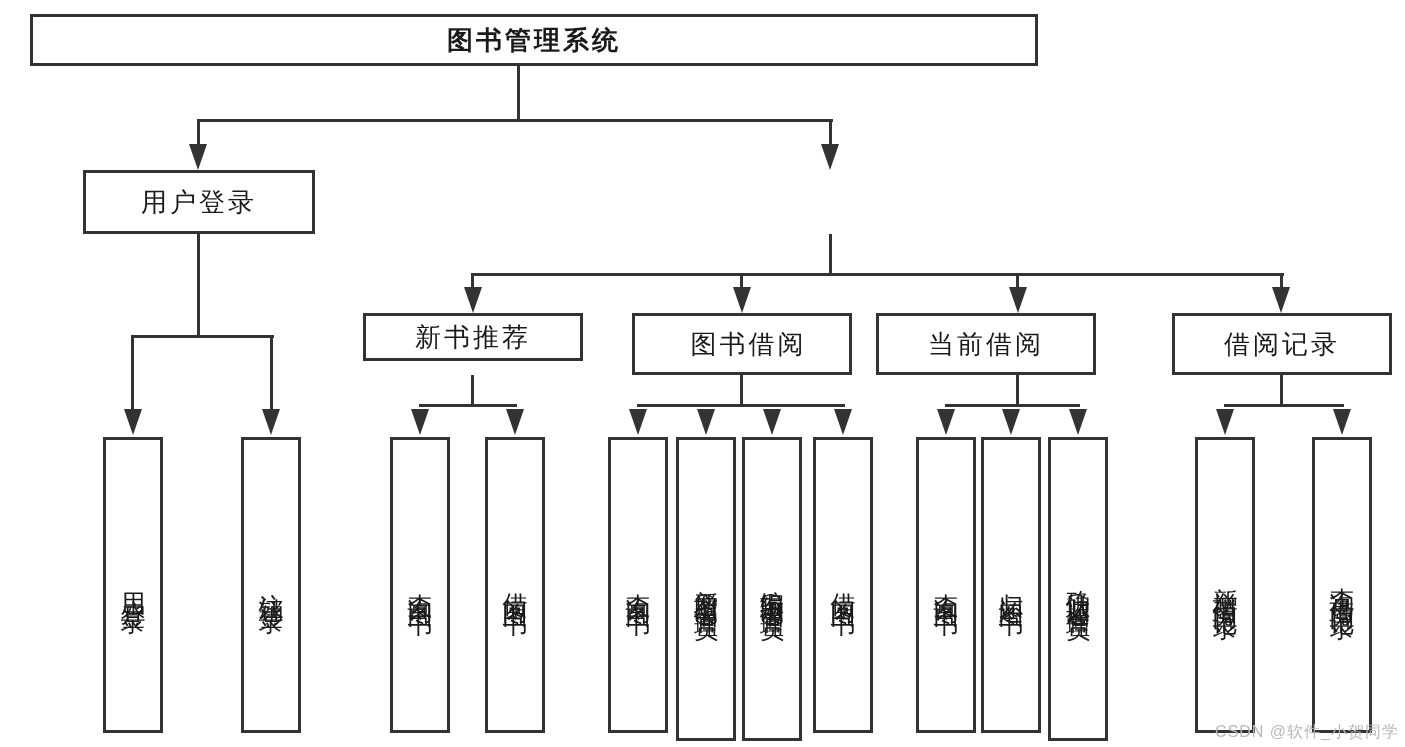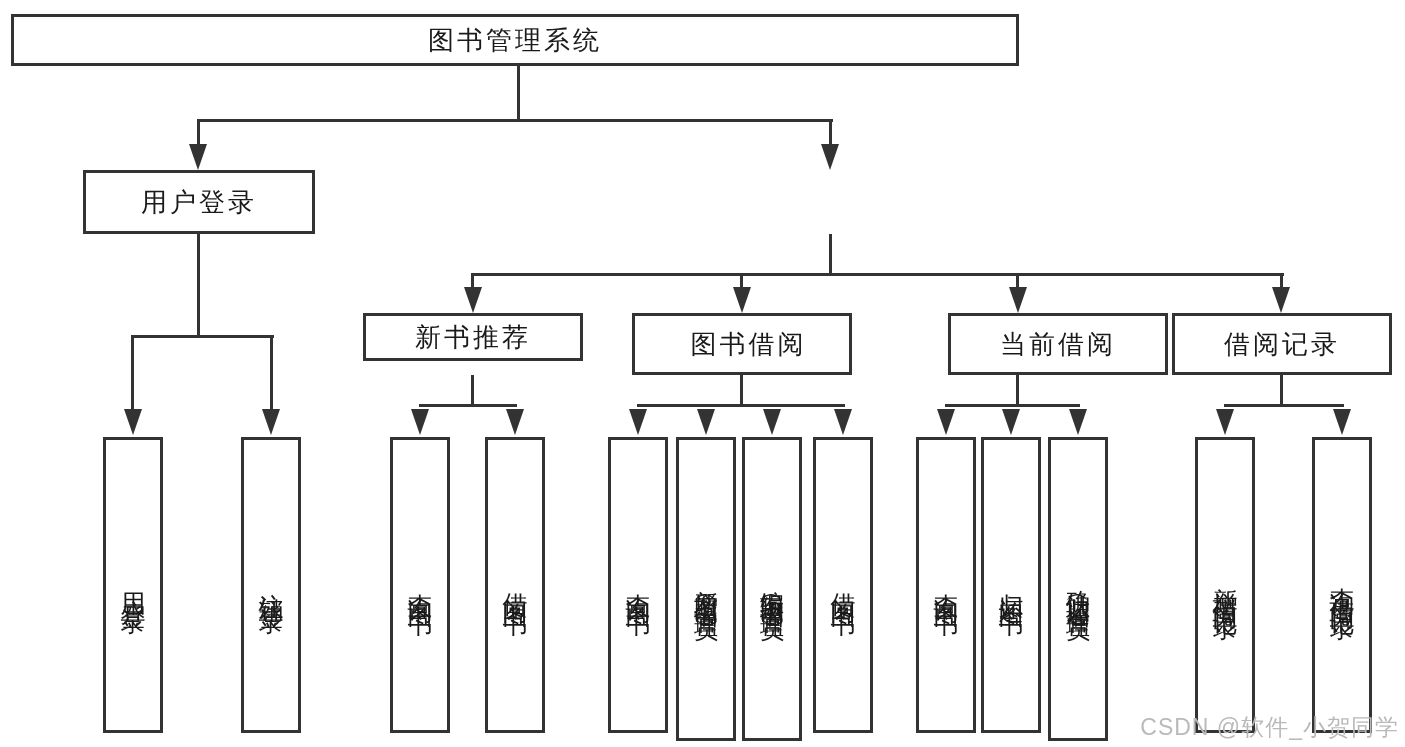--- a/index.html
+++ b/index.html
@@ -36,32 +36,32 @@
     position: absolute;
     width: 0; height: 0;
     border-left: 9px solid transparent;
     border-right: 9px solid transparent;
     border-top: 26px solid var(--line, #333);
   }
   .watermark {
     position: absolute;
     right: 6px;
     bottom: 4px;
-    font-size: 23px;
+    font-size: 16px;
     letter-spacing: 1px;
     color: var(--watermark, #b9b9b9);
     white-space: nowrap;
   }
 </style>
 </head>
 <body>
 
 <div class="canvas">
 
-  <div class="node hbox" style="left:11px; top:14px; width:1008px; height:52px;">图书管理系统</div>
+  <div class="node hbox" style="left:30px; top:14px; width:1008px; height:52px;font-weight:bold;">图书管理系统</div>
 
   <div class="vline" style="left:517px; top:66px; width:3px; height:56px;"></div>
   <div class="hline" style="left:197px; top:119px; width:636px; height:3px;"></div>
   <div class="vline" style="left:197px; top:119px; width:3px; height:27px;"></div>
   <div class="arrow" style="left:189px; top:144px;"></div>
   <div class="vline" style="left:829px; top:119px; width:3px; height:27px;"></div>
   <div class="arrow" style="left:821px; top:144px;"></div>
 
   <div class="node hbox" style="left:83px; top:170px; width:232px; height:64px;">用户登录</div>
 
@@ -78,21 +78,21 @@
   <div class="arrow" style="left:464px; top:287px;"></div>
   <div class="vline" style="left:740px; top:273px; width:3px; height:15px;"></div>
   <div class="arrow" style="left:733px; top:287px;"></div>
   <div class="vline" style="left:1016px; top:273px; width:3px; height:15px;"></div>
   <div class="arrow" style="left:1009px; top:287px;"></div>
   <div class="vline" style="left:1280px; top:273px; width:3px; height:15px;"></div>
   <div class="arrow" style="left:1272px; top:287px;"></div>
 
   <div class="node hbox" style="left:363px; top:313px; width:220px; height:48px;">新书推荐</div>
   <div class="node hbox" style="left:632px; top:313px; width:220px; height:62px;padding-left:13px;">图书借阅</div>
-  <div class="node hbox" style="left:948px; top:313px; width:220px; height:62px;font-family:Liberation Mono, monospace;">当前借阅</div>
+  <div class="node hbox" style="left:876px; top:313px; width:220px; height:62px;font-family:Liberation Mono, monospace;">当前借阅</div>
   <div class="node hbox" style="left:1172px; top:313px; width:220px; height:62px;">借阅记录</div>
 
   <div class="vline" style="left:471px; top:375px; width:3px; height:32px;"></div>
   <div class="hline" style="left:419px; top:404px; width:98px; height:3px;"></div>
   <div class="arrow" style="left:411px; top:409px;"></div>
   <div class="arrow" style="left:506px; top:409px;"></div>
 
   <div class="vline" style="left:740px; top:375px; width:3px; height:32px;"></div>
   <div class="hline" style="left:637px; top:404px; width:208px; height:3px;"></div>
   <div class="arrow" style="left:629px; top:409px;"></div>

